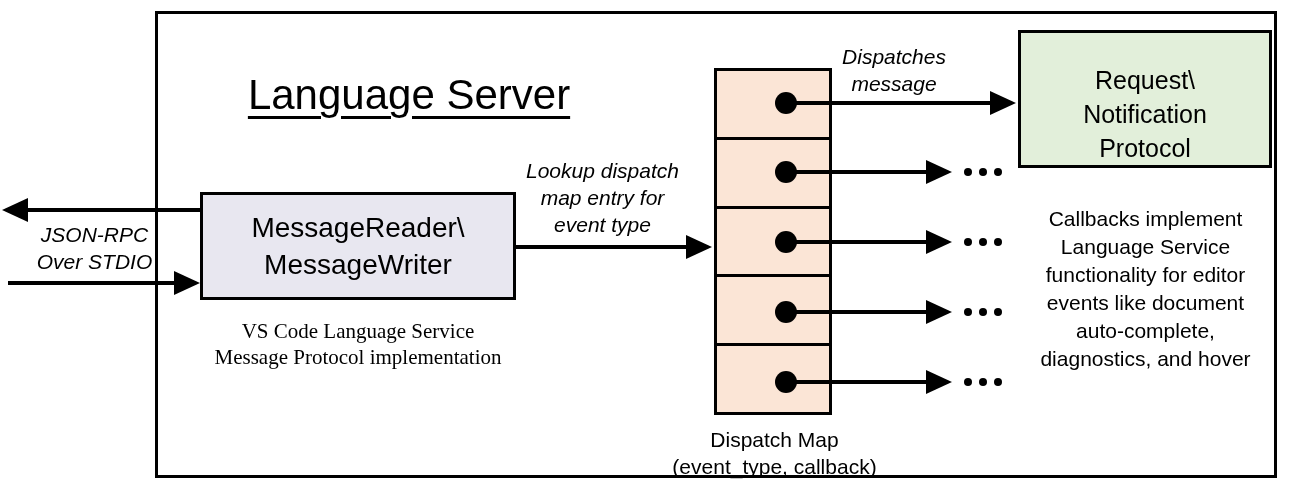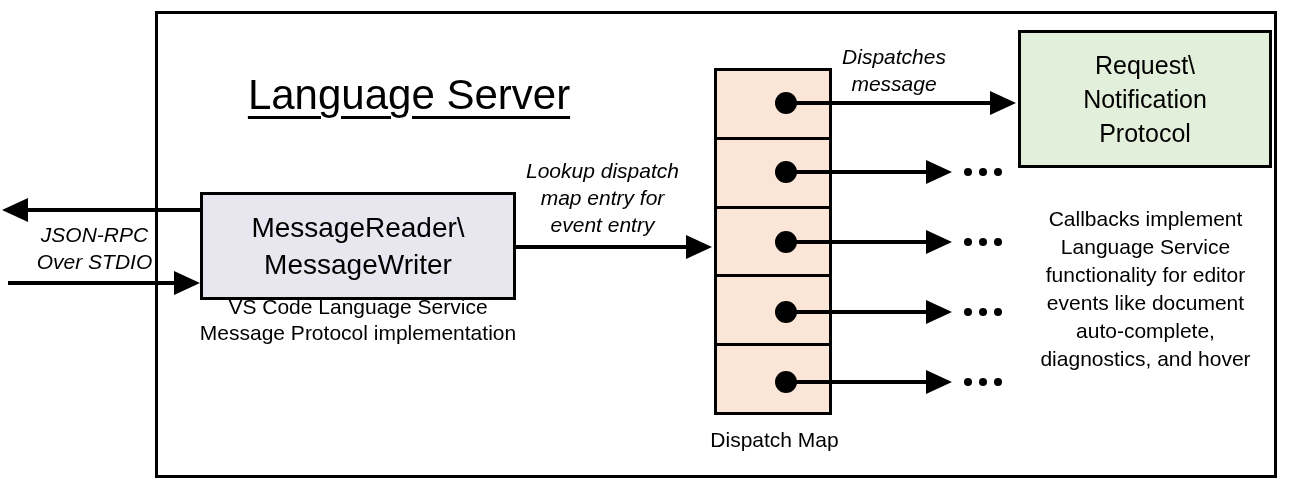--- a/index.html
+++ b/index.html
@@ -82,21 +82,21 @@
     text-align: center;
   }
   .center-col {
     display: flex;
     flex-direction: column;
     align-items: center;
     justify-content: center;
     text-align: center;
   }
   .reader-box { font-size: 28px; line-height: 37px; }
-  .callback-box { font-size: 25px; line-height: 34px; }
+  .callback-box { font-size: 25px; line-height: 34px; justify-content: flex-end; }
   .note {
     position: absolute;
     font-size: 21px;
     line-height: 28px;
     text-align: center;
   }
   .map {
     display: flex;
     flex-direction: column;
   }
@@ -128,34 +128,34 @@
   <div class="italic-label" style="left:12px; top:221px; width:165px;">
     <div>JSON-RPC</div>
     <div>Over STDIO</div>
   </div>
 
   <div class="box center-col reader-box" style="left:200px; top:192px; width:316px; height:108px; background:#E8E7F0;">
     <div>MessageReader\</div>
     <div>MessageWriter</div>
   </div>
 
-  <div class="caption" style="left:166px; top:294px; width:384px;">
+  <div class="caption" style="left:166px; top:318px; width:384px;font-family:Liberation Serif, serif;">
     <div>VS Code Language Service</div>
     <div>Message Protocol implementation</div>
   </div>
 
   <div>
     <div class="hline" style="left:514px; top:245px; width:174px;"></div>
     <div class="tri-right" style="left:686px; top:235px;"></div>
   </div>
 
   <div class="italic-label" style="left:515px; top:157px; width:175px;">
     <div>Lookup dispatch</div>
     <div>map entry for</div>
-    <div>event entry</div>
+    <div>event type</div>
   </div>
 
   <div class="box map" style="left:714px; top:68px; width:118px; height:347px; background:#fff;">
     <div class="cell" style="background:#FBE5D6;"></div>
     <div class="cell" style="background:#FBE5D6;"></div>
     <div class="cell" style="background:#FBE5D6;"></div>
     <div class="cell" style="background:#FBE5D6;"></div>
     <div class="cell" style="background:#FBE5D6;"></div>
   </div>
 
@@ -203,20 +203,21 @@
       <i></i>
     </div>
   <div class="ellipsis" style="left:964px; top:378px;" aria-label="...">
       <i></i>
       <i></i>
       <i></i>
     </div>
 
   <div class="caption" style="left:662px; top:426px; width:225px; line-height:27px;">
     <div>Dispatch Map</div>
+    <div>(event_type, callback)</div>
   </div>
 
   <div class="italic-label" style="left:838px; top:43px; width:112px;">
     <div>Dispatches</div>
     <div>message</div>
   </div>
 
   <div class="box center-col callback-box" style="left:1018px; top:30px; width:254px; height:138px; background:#E2EFDA;">
     <div>Request\</div>
     <div>Notification</div>

